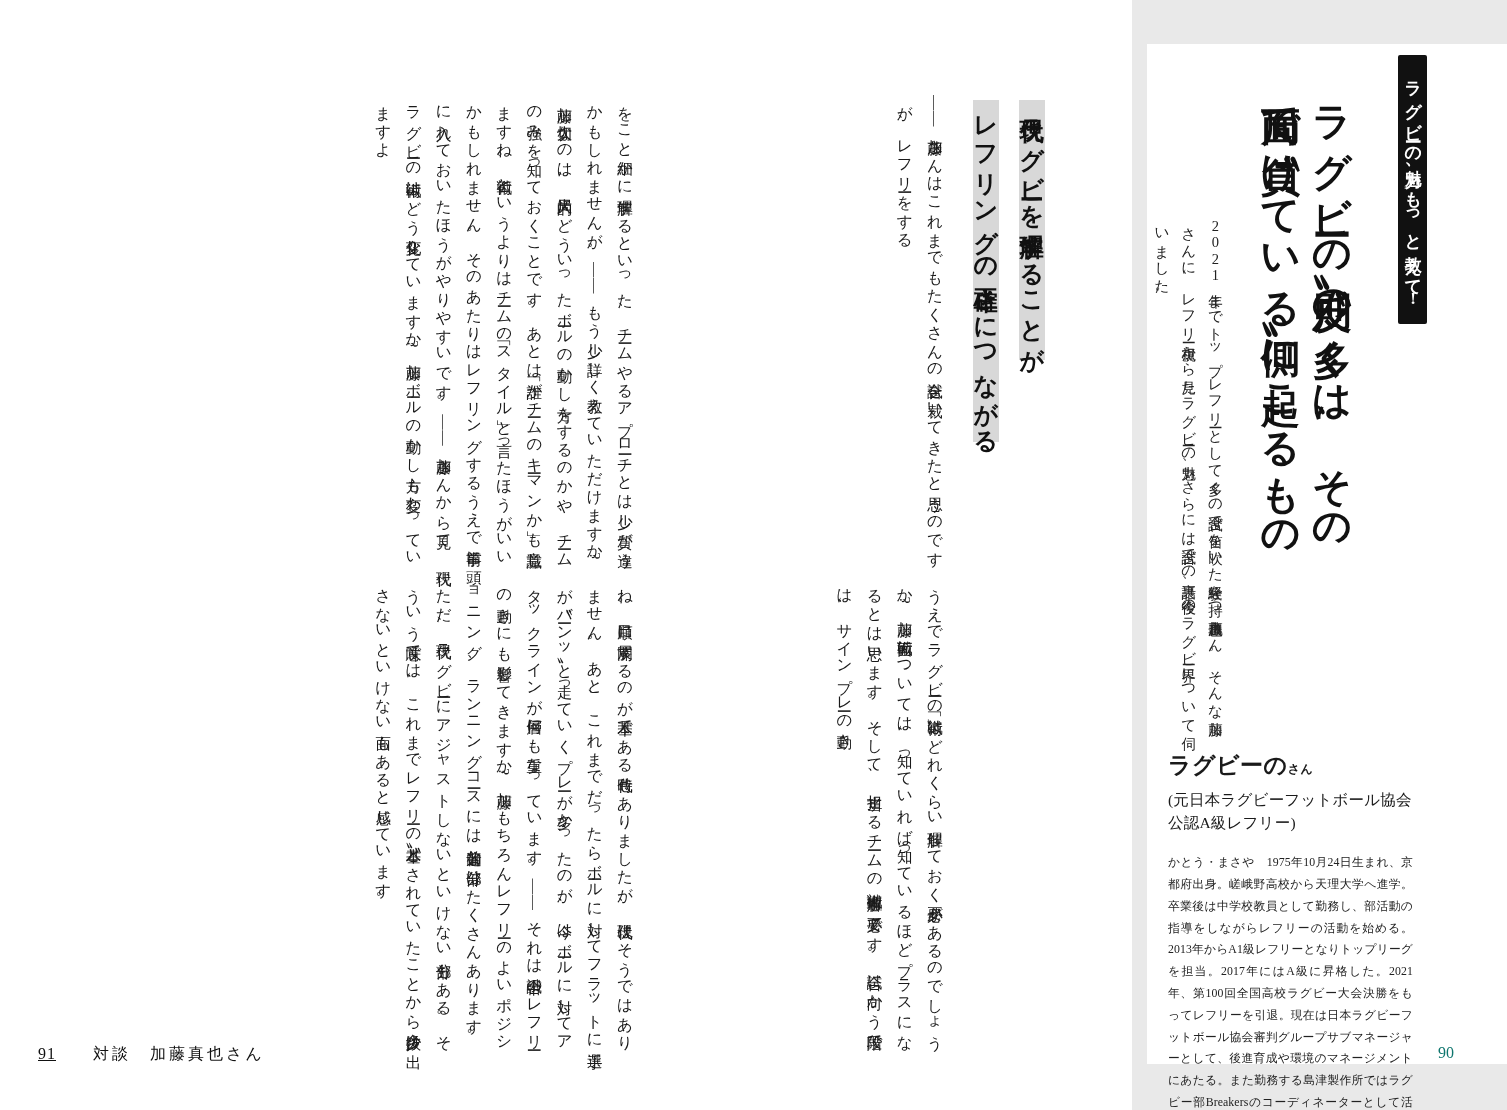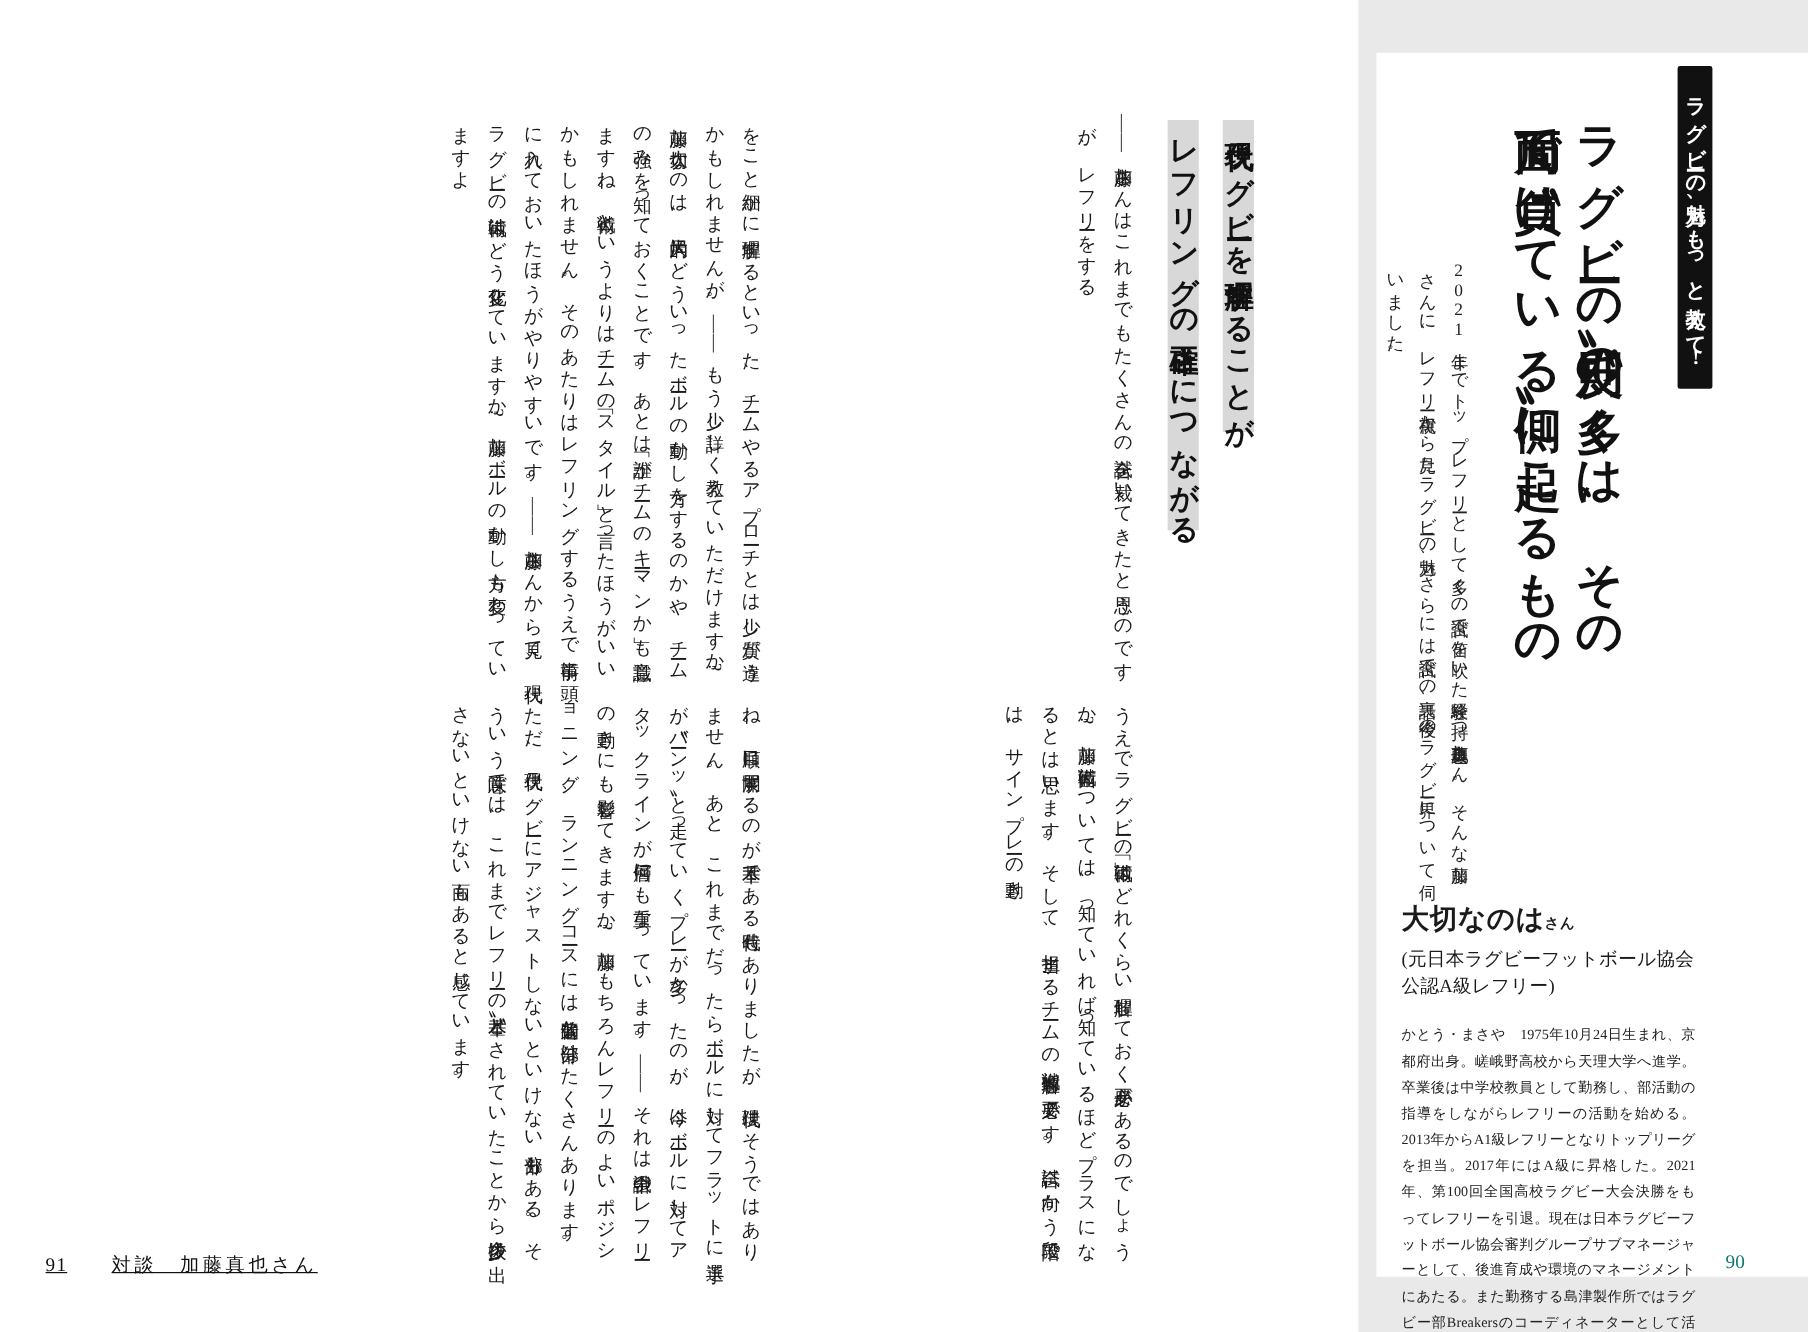--- a/index.html
+++ b/index.html
@@ -155,21 +155,20 @@
     letter-spacing: 1px;
     color: #111;
   }
   .folio-left .num {
     font-family: "Liberation Serif", serif;
     text-decoration: underline;
   }
   .folio-left .label {
     margin-left: 32px;
     letter-spacing: 3px;
-    text-decoration: underline;
   }
   .folio-right {
     position: absolute;
     left: 1438px;
     top: 1044px;
     font-size: 16px;
     color: #0f766e;
   }
 </style>
 </head>
@@ -184,21 +183,21 @@
 
   <div class="headline vt">
     <div>ラグビーの〝反則〟の多くは、その</div>
     <div>局面で〝負けている側〟に起こるもの</div>
   </div>
 
   <div class="lead vt">2021年までトップレフリーとして多くの試合で笛を吹いた経験を持つ加藤真也さん。そんな加藤さんに、レフリー視点から見たラグビーの魅力、さらには試合での裏話、今後のラグビー界について伺いました。</div>
 
   <div class="profile">
     <div class="profile-name">
-      <span>大切なのは</span><span class="san">さん</span>
+      <span>ラグビーの</span><span class="san">さん</span>
     </div>
     <div class="profile-role">(元日本ラグビーフットボール協会公認A級レフリー)</div>
     <div class="profile-bio">かとう・まさや　1975年10月24日生まれ、京都府出身。嵯峨野高校から天理大学へ進学。卒業後は中学校教員として勤務し、部活動の指導をしながらレフリーの活動を始める。2013年からA1級レフリーとなりトップリーグを担当。2017年にはA級に昇格した。2021年、第100回全国高校ラグビー大会決勝をもってレフリーを引退。現在は日本ラグビーフットボール協会審判グループサブマネージャーとして、後進育成や環境のマネージメントにあたる。また勤務する島津製作所ではラグビー部Breakersのコーディネーターとして活動する。</div>
   </div>
 
   <div class="folio-right">90</div>
 
   <div class="subhead" style="top:100px; left:1005px; height:420px;">
     <div style="margin-left:6px;"><span class="hl">現代ラグビーを理解することが</span></div>
   </div>

